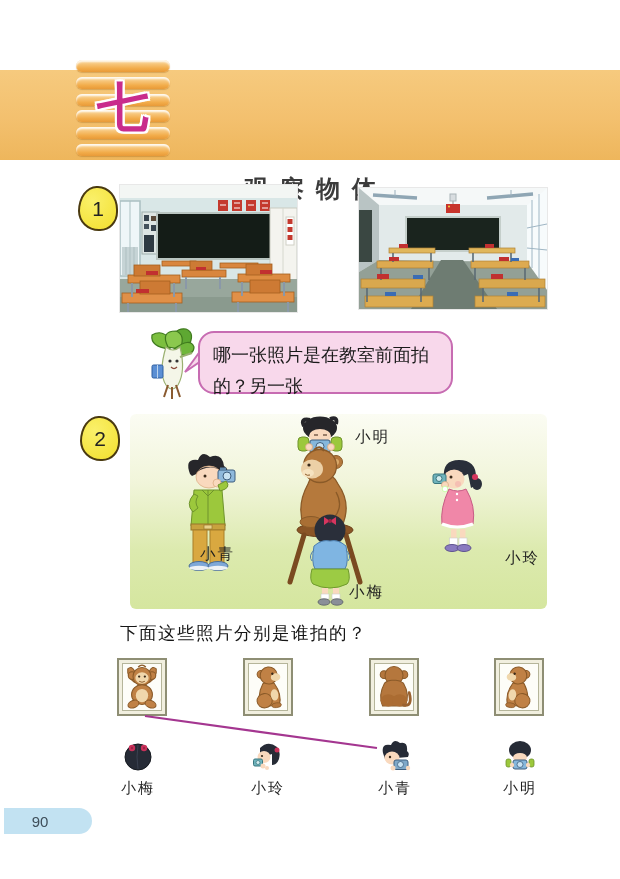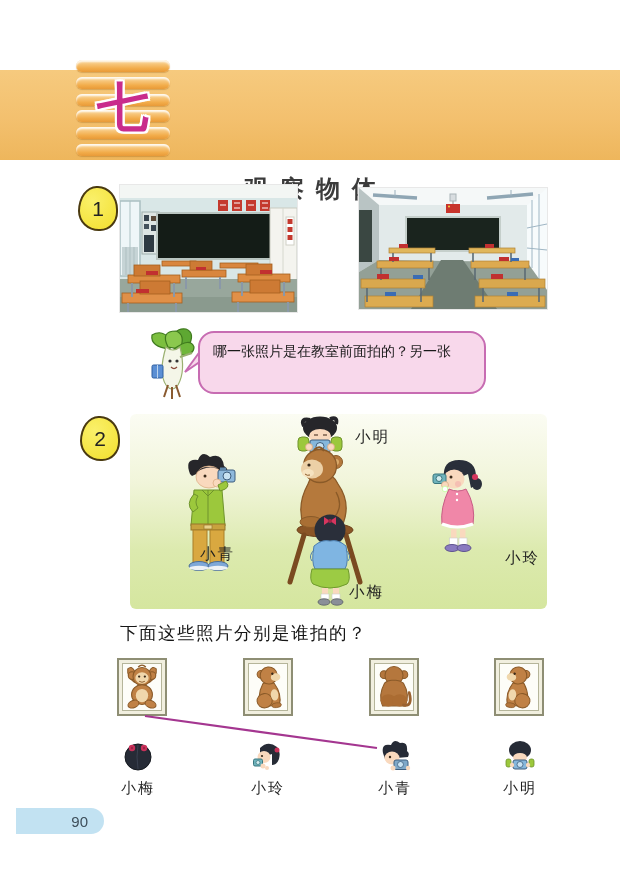--- a/index.html
+++ b/index.html
@@ -26,23 +26,23 @@
   
   .badge { position:absolute; width:36px; height:41px;
     background:radial-gradient(circle at 35% 30%,#faf06a,#f2df2e);
     border:2px solid #4a3a10; border-radius:48% 52% 46% 54% / 58% 54% 44% 46%;
     display:flex; align-items:center; justify-content:center;
     font-family:"Liberation Sans",sans-serif; font-size:21px; color:#222; }
   
   .photo { position:absolute; box-shadow:0 0 0 1px #e8e8e8; }
   .photo svg { display:block; }
   
-  .bubble { position:absolute; left:198px; top:331px; width:288px; height:63px;
+  .bubble { position:absolute; left:198px; top:331px; width:255px; height:63px;
     background:#f8d8eb; border:2px solid #c76cb2; border-radius:16px; box-sizing:border-box;
-    padding:7px 6px 0 13px; font-size:14px; line-height:1.72; color:#1a1a1a; }
+    padding:7px 6px 0 13px; font-size:18px; line-height:1.72; color:#1a1a1a; }
   .bubble-tail { position:absolute; left:184px; top:348px; }
   .cabbage { position:absolute; left:142px; top:327px; }
   
   .scene { position:absolute; left:130px; top:414px; width:417px; height:195px;
     border-radius:6px;
     background:linear-gradient(180deg,#fbfcf3 0%,#f1f5da 35%,#dcea ae 70%,#d5e69f 100%);
     background:linear-gradient(180deg,#fbfcf3 0%,#f1f5da 35%,#dceaae 70%,#d5e69f 100%); }
   .scene-label { position:absolute; font-size:15.5px; letter-spacing:2px; color:#1e1e1e; }
   
   .question { position:absolute; left:120px; top:621px; font-size:17.5px; letter-spacing:1.5px; color:#161616;text-align:right; }
@@ -51,23 +51,23 @@
     background:#f1efdf; border:2px solid #8e8e74; padding:3px; }
   .frame-inner { width:100%; height:100%; background:#fdfdf8; border:1px solid #b5b59a;
     box-sizing:border-box; display:flex; align-items:center; justify-content:center; }
   
   .answer-line { position:absolute; left:140px; top:710px; }
   
   .child { position:absolute; top:740px; width:80px; text-align:center; }
   .child .avatar { display:inline-block; height:33px; }
   .child .child-name { display:block; margin-top:2px; font-size:15px; letter-spacing:2px; color:#1e1e1e; }
   
-  .page-pill { position:absolute; left:16px; top:808px; width:88px; height:26px;
+  .page-pill { position:absolute; left:4px; top:808px; width:88px; height:26px;
     background:#c2e2f2; border-radius:0 14px 14px 0;
-    display:flex; align-items:center; justify-content:flex-end; padding-right:16px; box-sizing:border-box;
+    display:flex; align-items:center; justify-content:center; padding-right:16px; box-sizing:border-box;
     font-family:"Liberation Sans",sans-serif; font-size:15px; color:#3e4e5a; }
 </style>
 </head>
 <body>
 
 <div class="page">
 
   <div class="banner">
     <div class="banner-title">观察物体</div>
   </div>

